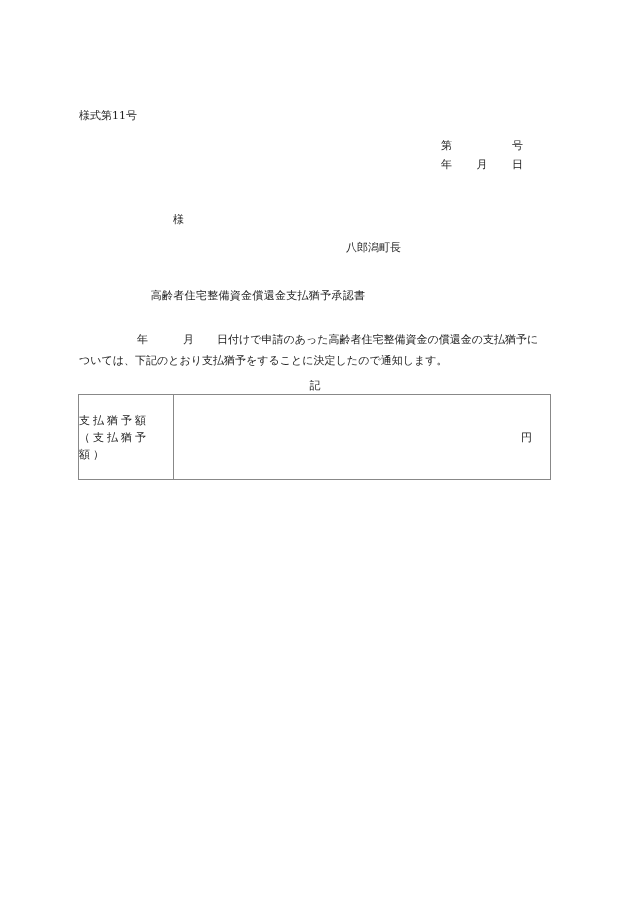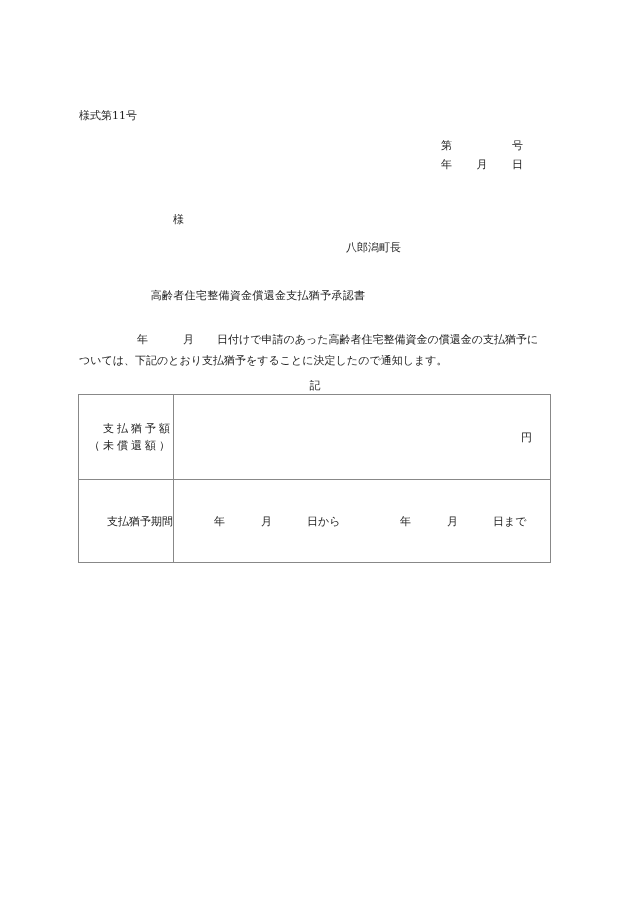--- a/index.html
+++ b/index.html
@@ -12,21 +12,21 @@
   .spread { display:flex; justify-content:space-between; }
   .recipient { left:173px; top:212px; }
   .sender { left:346px; top:232px;margin-top:8px; }
   .title { left:0; width:516px; top:288px; text-align:center; letter-spacing:0.3px; }
   .body1 { left:137px; top:332px; }
   .body1 span { display:inline-block; }
   .body2 { left:79px; top:353px; }
   .ki { left:0; width:630px; top:378px; text-align:center; }
   table { position:absolute; left:78px; top:394px; width:473px; border-collapse:collapse; }
   td { border:1.5px solid #888; padding:0; }
-  td.lab { width:94px; text-align:right; line-height:17px;margin-top:42px; }
+  td.lab { width:94px; text-align:left; line-height:17px;margin-top:42px; }
   td.val { position:relative; }
   .r1 td { height:84px; }
   .r2 td { height:82px; }
   .r3 td { height:87px; }
   .yen { position:absolute; right:18px; top:50%; transform:translateY(-50%); }
   .period { position:relative; height:100%; }
   .period span { position:absolute; top:50%; transform:translateY(-50%); }
   .lab-spaced { letter-spacing:3px; }
 </style>
 </head>
@@ -54,35 +54,20 @@
 </div>
 <div class="abs body2">ついては、下記のとおり支払猶予をすることに決定したので通知します。</div>
 
 <div class="abs ki">記</div>
 
 <table>
   <tbody>
       <tr class="r1">
     <td class="lab lab-spaced">
       <div>支払猶予額</div>
-      <div>（未償還額）</div>
+      <div>（支払猶予額）</div>
     </td>
     <td class="val">
       <span class="yen">円</span>
-    </td>
-  </tr>
-  <tr class="r2">
-    <td class="lab">
-      <div>支払猶予期間</div>
-    </td>
-    <td class="val">
-      <div class="period">
-        <span style="left:40px">年</span>
-        <span style="left:87px">月</span>
-        <span style="left:133px">日から</span>
-        <span style="left:226px">年</span>
-        <span style="left:273px">月</span>
-        <span style="left:319px">日まで</span>
-      </div>
     </td>
   </tr>
 </tbody>
   </table>
 
 </body></html>

